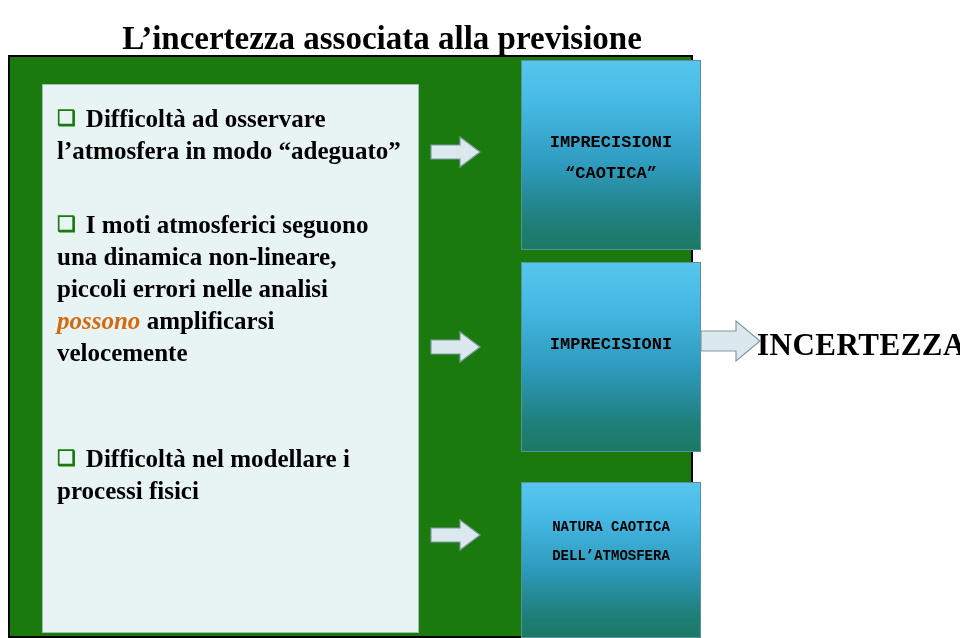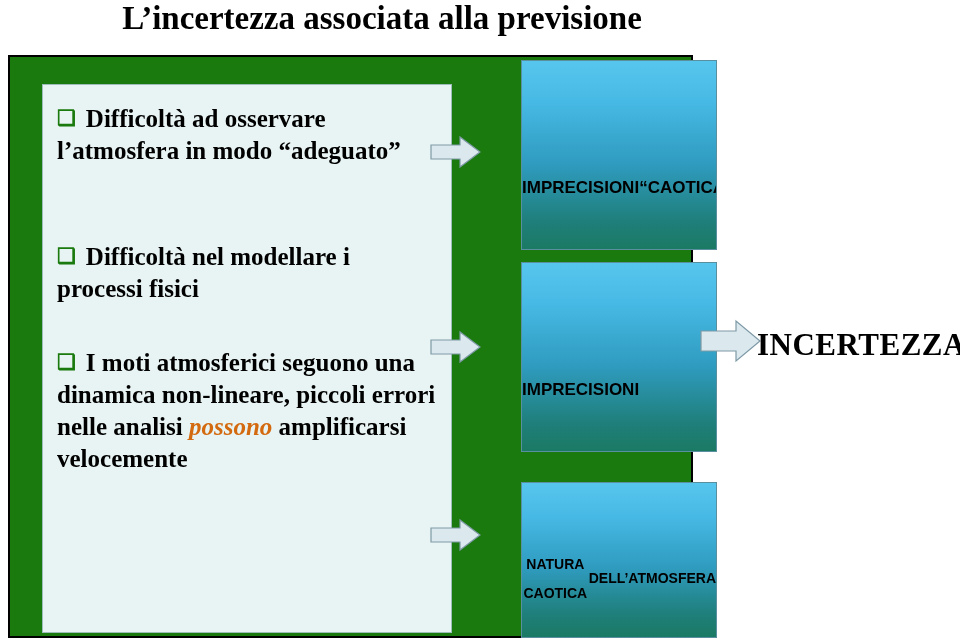--- a/index.html
+++ b/index.html
@@ -11,21 +11,21 @@
     width: 960px;
     height: 638px;
     font-family: "Liberation Serif", serif;
     position: relative;
     overflow: hidden;
   }
 
   #slide-title {
     position: absolute;
     left: 0;
-    top: 0;
+    top: 20px;
     width: 764px;
     text-align: center;
     font-family: "Liberation Serif", serif;
     font-size: 33px;
     font-weight: bold;
     color: #000000;
     letter-spacing: 0px;
   }
 
   #green-panel {
@@ -36,21 +36,21 @@
     height: 583px;
     background: #1a7a0e;
     border: 2px solid #000000;
     box-sizing: border-box;
   }
 
   #bullet-card {
     position: absolute;
     left: 42px;
     top: 84px;
-    width: 410px;
+    width: 377px;
     height: 549px;
     background: #e8f4f3;
     border: 1px solid #9dbdbb;
     box-sizing: border-box;
     padding: 14px 12px 0 14px;
   }
 
   .bullet-block {
     position: relative;
     font-family: "Liberation Serif", serif;
@@ -82,29 +82,30 @@
     height: 34px;
   }
   .arrow svg { display: block; }
 
   #arrow1 { left: 430px; top: 135px; }
   #arrow2 { left: 430px; top: 330px; }
   #arrow3 { left: 430px; top: 518px; }
 
   .blue-box {
     position: absolute;
-    width: 196px;
+    width: 180px;
     background: linear-gradient(180deg, #57c6ee 0%, #46b9e4 22%, #2f9bbf 55%, #1f7f7b 85%, #1b7a63 100%);
     border: 1px solid #5a8fa0;
     box-sizing: border-box;
     display: flex;
+    flex-direction: column;
     align-items: center;
     justify-content: flex-start;
     text-align: center;
-    font-family: Liberation Sans, sans-serif;
+    font-family: Liberation Mono, monospace;
     font-weight: bold;
     color: #000000;
     overflow: hidden;
   }
   .blue-box .line { display: block; }
 
   #box1 {
     left: 521px;
     top: 60px;
     height: 190px;
@@ -118,21 +119,21 @@
     height: 190px;
     font-size: 17px;
     padding-top: 66px;
     line-height: 1.85;
   }
   #box3 {
     left: 521px;
     top: 482px;
     height: 156px;
     font-size: 14px;
-    padding-top: 38px;
+    padding-top: 30px;
     line-height: 2.1;
   }
 
   #arrow-final {
     position: absolute;
     left: 700px;
     top: 318px;
     width: 62px;
     height: 46px;
   }
@@ -155,28 +156,28 @@
 <div id="slide-title">L’incertezza associata alla previsione</div>
 
 <div id="green-panel"></div>
 
 <div id="bullet-card">
 
   <div class="bullet-block" id="b1">
     <span class="marker">❑</span><span>Difficoltà ad osservare l’atmosfera in modo “adeguato”</span>
   </div>
 
+  <div class="bullet-block" id="b3">
+    <span class="marker">❑</span><span>I moti atmosferici seguono una dinamica non-lineare, piccoli errori nelle analisi </span><span class="emph">possono</span><span> amplificarsi velocemente</span>
+  </div>
+
   <div class="bullet-block" id="b2">
     <span class="marker">❑</span><span>Difficoltà nel modellare i processi fisici</span>
   </div>
 
-  <div class="bullet-block" id="b3">
-    <span class="marker">❑</span><span>I moti atmosferici seguono una dinamica non-lineare, piccoli errori nelle analisi </span><span class="emph">possono</span><span> amplificarsi velocemente</span>
-  </div>
-
 </div>
 
 <div class="arrow" id="arrow1">
   <svg width="52" height="34" viewBox="0 0 52 34">
     <polygon points="1,10 30,10 30,2 50,17 30,32 30,24 1,24" fill="#dbe8ee" stroke="#7e9aa6" stroke-width="1.2"></polygon>
   </svg>
 </div>
 
 <div class="arrow" id="arrow2">
   <svg width="52" height="34" viewBox="0 0 52 34">

